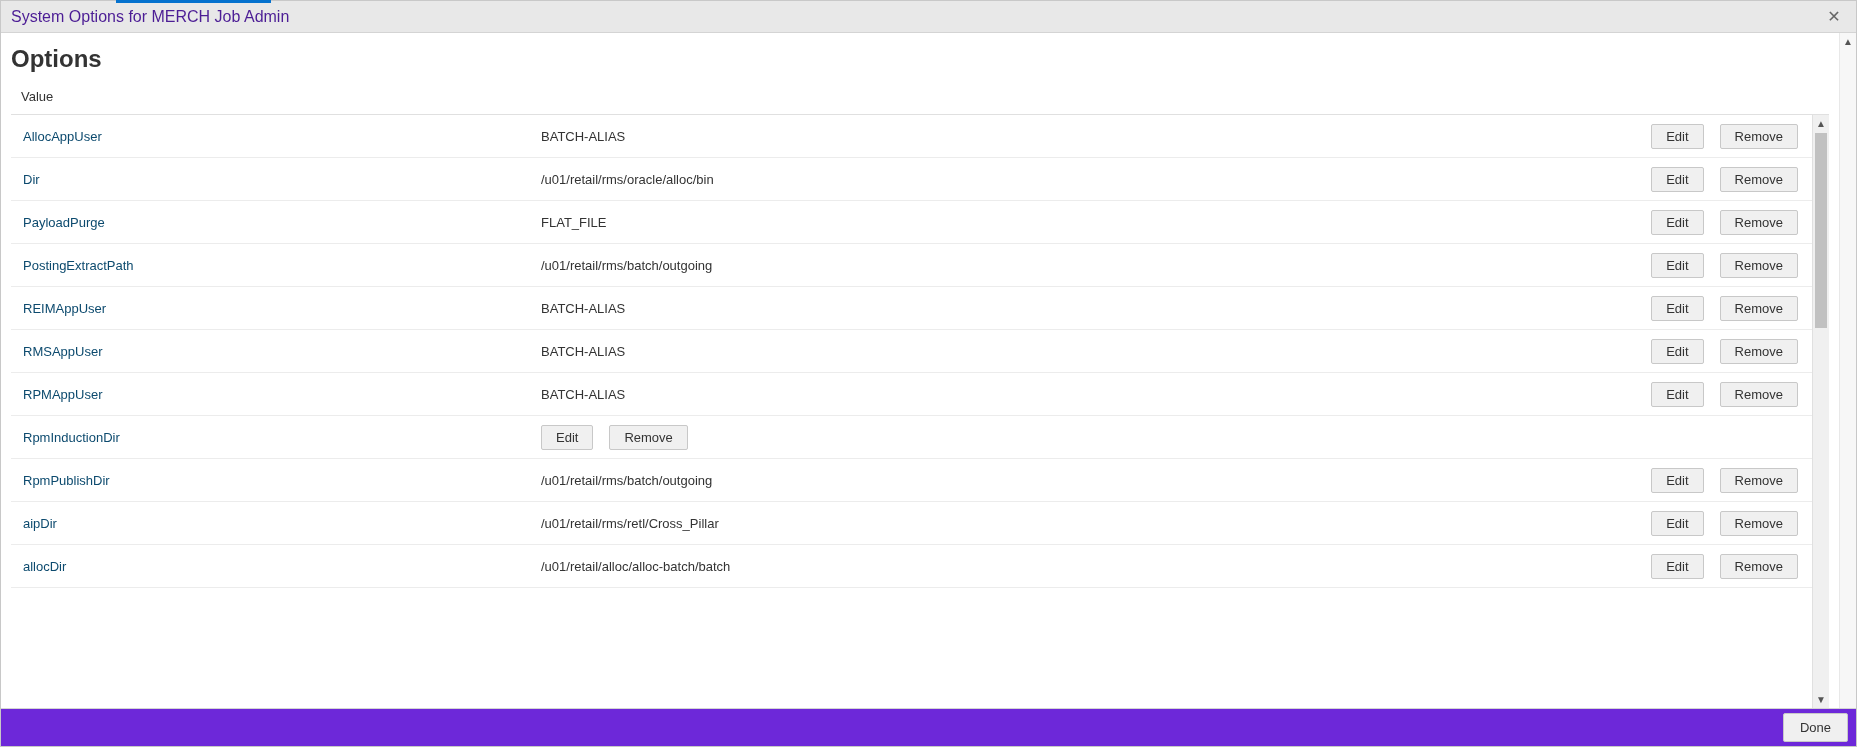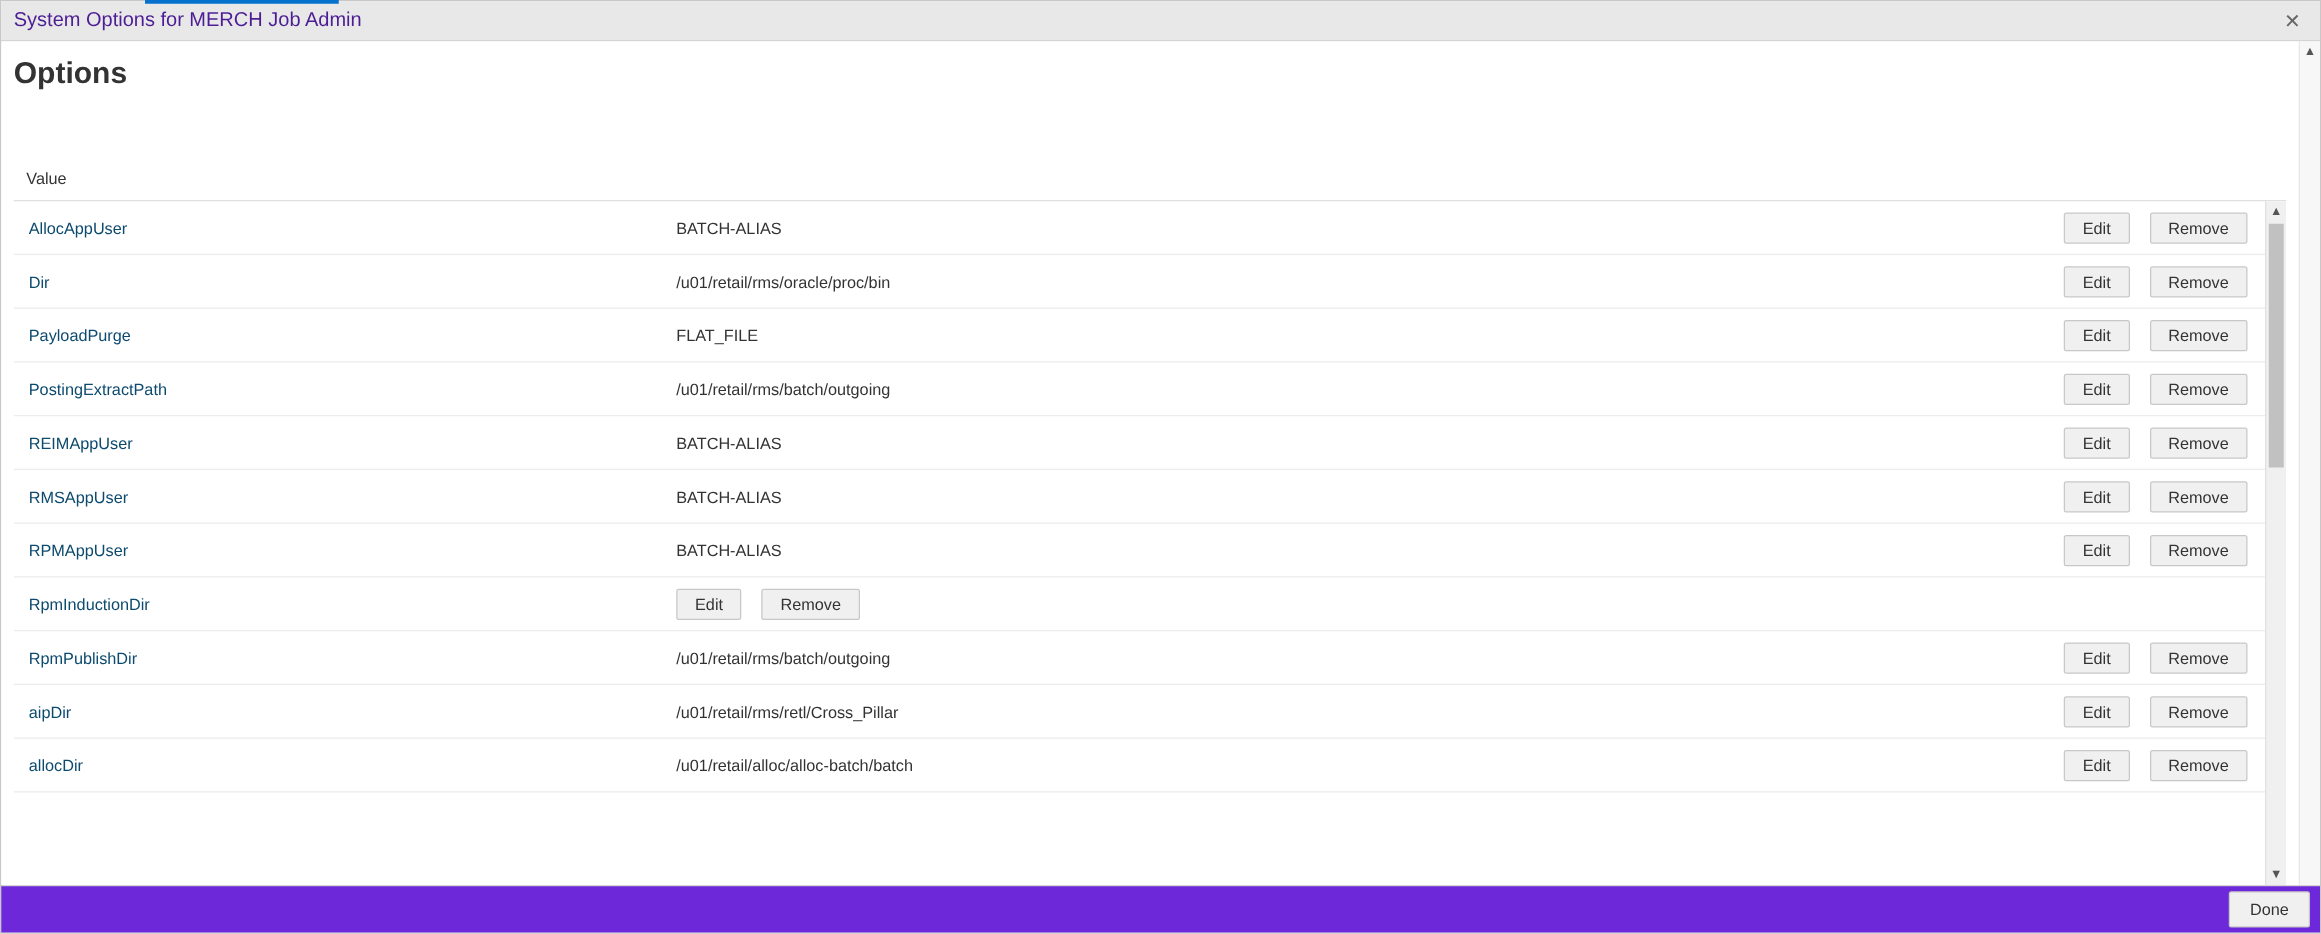--- a/index.html
+++ b/index.html
@@ -82,21 +82,20 @@
       border-bottom: 1px solid #e0e0e0;
       font-size: 13px;
       color: #333;
     }
     .col-key {
       width: 520px;
       padding-left: 2px;
     }
     .col-value {
       flex: 1;
-      margin-top: 46px;
     }
     .col-actions {
       width: 160px;
     }
     .table-body-wrap {
       flex: 1;
       display: flex;
       overflow: hidden;
     }
     .table-body {
@@ -229,21 +228,21 @@
             <div class="row">
               <div class="cell-key">AllocAppUser</div>
               <div class="cell-value">BATCH-ALIAS</div>
               <div class="cell-actions">
                 <button class="btn btn-edit">Edit</button>
                 <button class="btn btn-remove">Remove</button>
               </div>
             </div>
             <div class="row">
               <div class="cell-key">Dir</div>
-              <div class="cell-value">/u01/retail/rms/oracle/proc/bin</div>
+              <div class="cell-value">/u01/retail/rms/oracle/alloc/bin</div>
               <div class="cell-actions">
                 <button class="btn btn-edit">Edit</button>
                 <button class="btn btn-remove">Remove</button>
               </div>
             </div>
             <div class="row">
               <div class="cell-key">PayloadPurge</div>
               <div class="cell-value">FLAT_FILE</div>
               <div class="cell-actions">
                 <button class="btn btn-edit">Edit</button>

